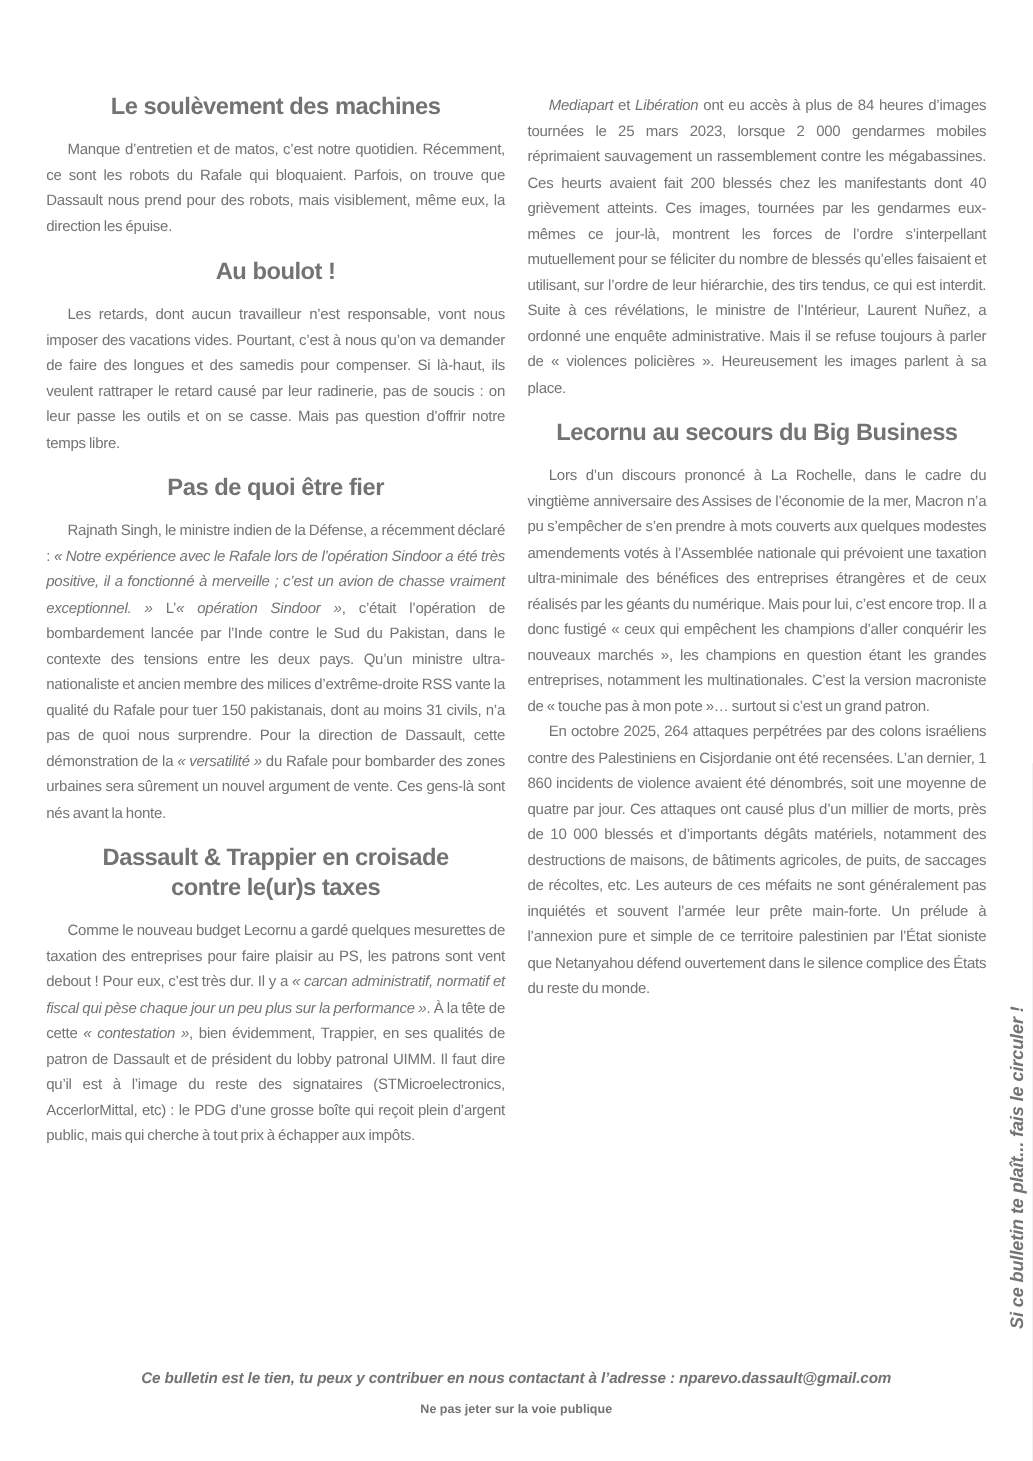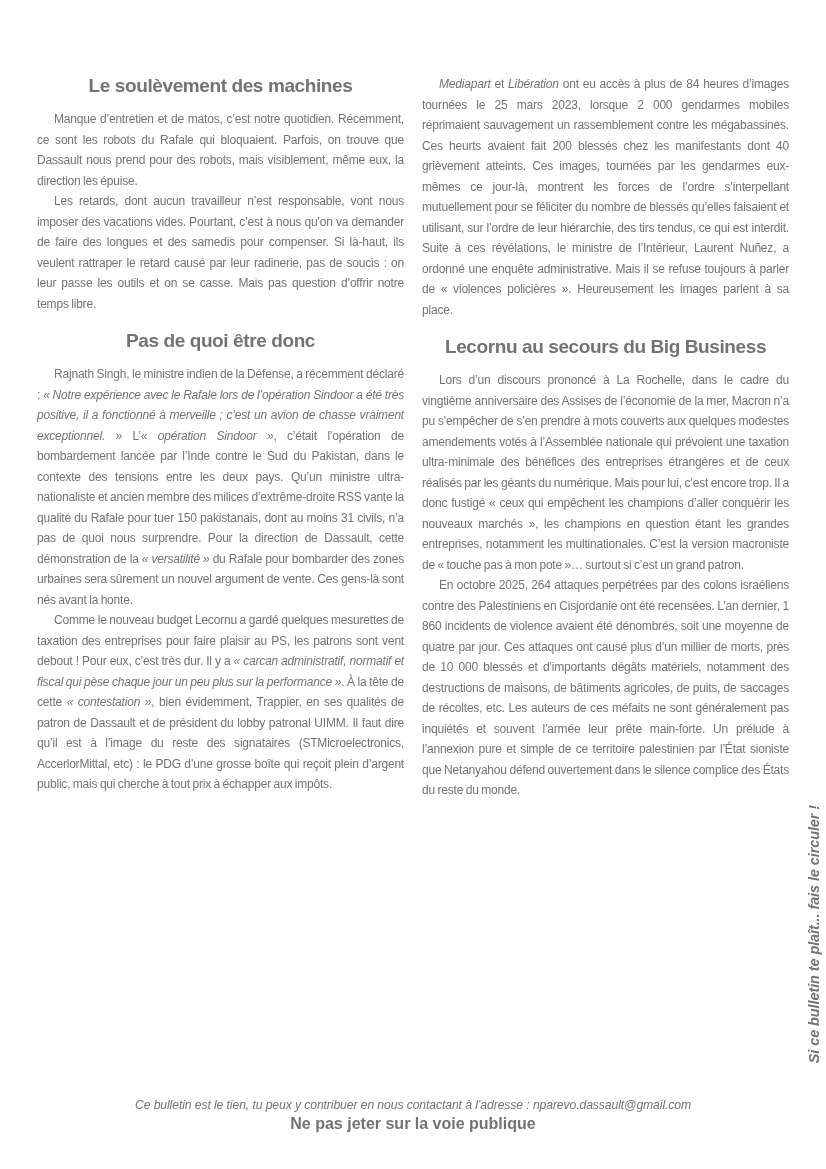--- a/index.html
+++ b/index.html
@@ -21,41 +21,43 @@
     margin:0;letter-spacing:-0.2px;word-spacing:-0.6px;
   }
   .em{font-style:italic}
   .vertical-note{
     position:absolute;right:4px;bottom:106px;
     writing-mode:vertical-rl;transform:rotate(180deg);
     font-weight:700;font-style:italic;font-size:14.5px;letter-spacing:-0.1px;
     white-space:nowrap;
   }
   .footer{position:absolute;left:0;right:0;bottom:36px;text-align:center}
-  .footer-line1{font-size:12.2px;font-weight:400;font-style:italic;letter-spacing:-0.1px}
-  .footer-line2{font-size:16px;font-weight:700;margin-top:3px}
+  .footer-line1{font-size:12.2px;font-weight:700;font-style:italic;letter-spacing:-0.1px}
+  .footer-line2{font-size:10px;font-weight:700;margin-top:13px}
 </style>
 </head>
 <body>
 
 <div class="page">
   <main class="columns">
     <section class="col">
         <article class="article">
           <h2 class="article-title">Le soulèvement des machines</h2>
           <p class="paragraph"><span>Manque d’entretien et de matos, c’est notre quotidien. Récemment, ce sont les robots du Rafale qui bloquaient. Parfois, on trouve que Dassault nous prend pour des robots, mais visiblement, même eux, la direction les épuise.</span></p>
         </article>
         <article class="article">
+          <h2 class="article-title">Au boulot !</h2>
           <p class="paragraph"><span>Les retards, dont aucun travailleur n’est responsable, vont nous imposer des vacations vides. Pourtant, c’est à nous qu’on va demander de faire des longues et des samedis pour compenser. Si là-haut, ils veulent rattraper le retard causé par leur radinerie, pas de soucis : on leur passe les outils et on se casse. Mais pas question d’offrir notre temps libre.</span></p>
         </article>
         <article class="article">
-          <h2 class="article-title">Pas de quoi être donc</h2>
+          <h2 class="article-title">Pas de quoi être fier</h2>
           <p class="paragraph"><span>Rajnath Singh, le ministre indien de la Défense, a récemment déclaré : </span><span class="em">« Notre expérience avec le Rafale lors de l’opération Sindoor a été très positive, il a fonctionné à merveille ; c’est un avion de chasse vraiment exceptionnel. »</span><span> L’</span><span class="em">« opération Sindoor »</span><span>, c’était l’opération de bombardement lancée par l’Inde contre le Sud du Pakistan, dans le contexte des tensions entre les deux pays. Qu’un ministre ultra-nationaliste et ancien membre des milices d’extrême-droite RSS vante la qualité du Rafale pour tuer 150 pakistanais, dont au moins 31 civils, n’a pas de quoi nous surprendre. Pour la direction de Dassault, cette démonstration de la </span><span class="em">« versatilité »</span><span> du Rafale pour bombarder des zones urbaines sera sûrement un nouvel argument de vente. Ces gens-là sont nés avant la honte.</span></p>
         </article>
         <article class="article">
+          <h2 class="article-title">Dassault &amp; Trappier en croisade<br>contre le(ur)s taxes</h2>
           <p class="paragraph"><span>Comme le nouveau budget Lecornu a gardé quelques mesurettes de taxation des entreprises pour faire plaisir au PS, les patrons sont vent debout ! Pour eux, c’est très dur. Il y a </span><span class="em">« carcan administratif, normatif et fiscal qui pèse chaque jour un peu plus sur la performance »</span><span>. À la tête de cette </span><span class="em">« contestation »</span><span>, bien évidemment, Trappier, en ses qualités de patron de Dassault et de président du lobby patronal UIMM. Il faut dire qu’il est à l’image du reste des signataires (STMicroelectronics, AccerlorMittal, etc) : le PDG d’une grosse boîte qui reçoit plein d’argent public, mais qui cherche à tout prix à échapper aux impôts.</span></p>
         </article>
       </section>
     <section class="col">
         <article class="article">
           <p class="paragraph"><span class="em">Mediapart</span><span> et </span><span class="em">Libération</span><span> ont eu accès à plus de 84 heures d’images tournées le 25 mars 2023, lorsque 2 000 gendarmes mobiles réprimaient sauvagement un rassemblement contre les mégabassines. Ces heurts avaient fait 200 blessés chez les manifestants dont 40 grièvement atteints. Ces images, tournées par les gendarmes eux-mêmes ce jour-là, montrent les forces de l’ordre s’interpellant mutuellement pour se féliciter du nombre de blessés qu’elles faisaient et utilisant, sur l’ordre de leur hiérarchie, des tirs tendus, ce qui est interdit. Suite à ces révélations, le ministre de l’Intérieur, Laurent Nuñez, a ordonné une enquête administrative. Mais il se refuse toujours à parler de « violences policières ». Heureusement les images parlent à sa place.</span></p>
         </article>
         <article class="article">
           <h2 class="article-title">Lecornu au secours du Big Business</h2>
           <p class="paragraph"><span>Lors d’un discours prononcé à La Rochelle, dans le cadre du vingtième anniversaire des Assises de l’économie de la mer, Macron n’a pu s’empêcher de s’en prendre à mots couverts aux quelques modestes amendements votés à l’Assemblée nationale qui prévoient une taxation ultra-minimale des bénéfices des entreprises étrangères et de ceux réalisés par les géants du numérique. Mais pour lui, c’est encore trop. Il a donc fustigé « ceux qui empêchent les champions d’aller conquérir les nouveaux marchés », les champions en question étant les grandes entreprises, notamment les multinationales. C’est la version macroniste de « touche pas à mon pote »… surtout si c’est un grand patron.</span></p>

